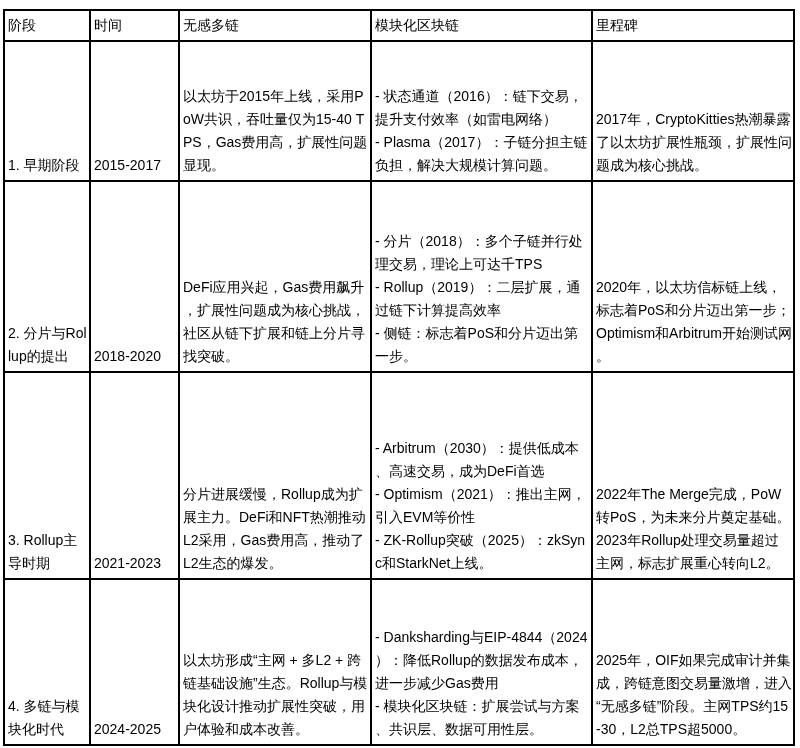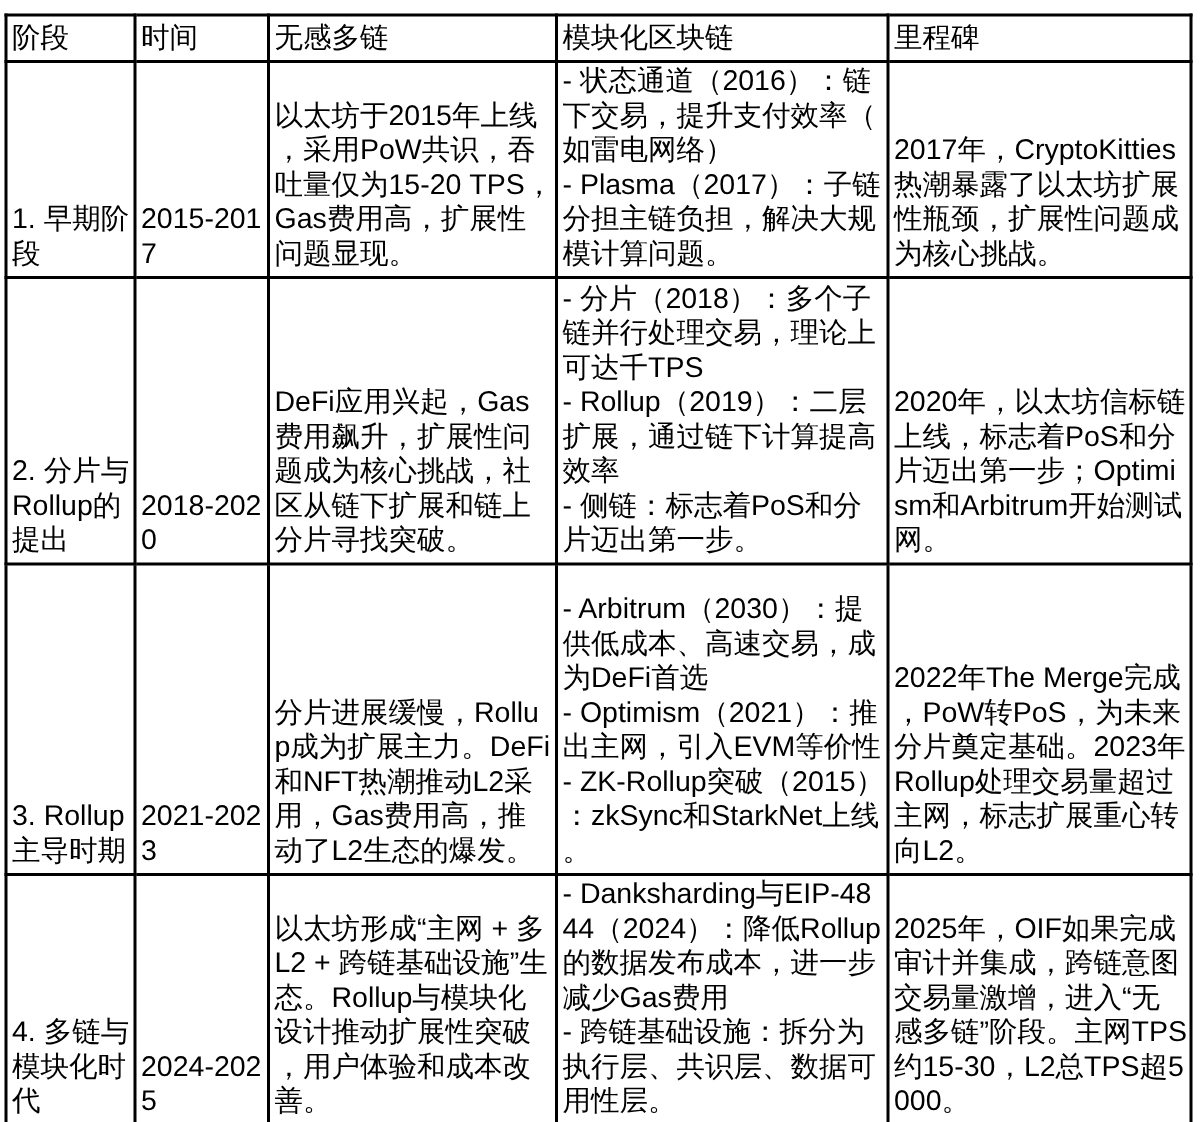--- a/index.html
+++ b/index.html
@@ -21,21 +21,21 @@
     width: 790px;
     background: #ffffff;
   }
   table.phases col.c1 { width: 86px; }
   table.phases col.c2 { width: 89px; }
   table.phases col.c3 { width: 192px; }
   table.phases col.c4 { width: 221px; }
   table.phases col.c5 { width: 202px; }
   table.phases th, table.phases td {
     border: 2px solid #000000;
-    font-size: 19px;
+    font-size: 14px;
     line-height: 23px;
     font-weight: normal;
     text-align: left;
     color: #000000;
     padding: 1px 1px 3px 3px;
     word-break: break-all;
     overflow-wrap: anywhere;
     line-break: anywhere;
     overflow: hidden;
   }
@@ -71,21 +71,21 @@
         <th>时间</th>
         <th>无感多链</th>
         <th>模块化区块链</th>
         <th>里程碑</th>
       </tr>
     </thead>
     <tbody>
       <tr class="row-1">
         <td>1. 早期阶段</td>
         <td>2015-2017</td>
-        <td>以太坊于2015年上线，采用PoW共识，吞吐量仅为15-20 TPS，Gas费用高，扩展性问题显现。</td>
+        <td>以太坊于2015年上线，采用PoW共识，吞吐量仅为15-40 TPS，Gas费用高，扩展性问题显现。</td>
         <td>
           <div class="attempt-item">- 状态通道（2016）：链下交易，提升支付效率（如雷电网络）</div>
           <div class="attempt-item">- Plasma（2017）：子链分担主链负担，解决大规模计算问题。</div>
         </td>
         <td>2017年，CryptoKitties热潮暴露了以太坊扩展性瓶颈，扩展性问题成为核心挑战。</td>
       </tr>
       <tr class="row-2">
         <td>2. 分片与Rollup的提出</td>
         <td>2018-2020</td>
         <td>DeFi应用兴起，Gas费用飙升，扩展性问题成为核心挑战，社区从链下扩展和链上分片寻找突破。</td>
@@ -96,29 +96,29 @@
         </td>
         <td>2020年，以太坊信标链上线，标志着PoS和分片迈出第一步；Optimism和Arbitrum开始测试网。</td>
       </tr>
       <tr class="row-3">
         <td>3. Rollup主导时期</td>
         <td>2021-2023</td>
         <td>分片进展缓慢，Rollup成为扩展主力。DeFi和NFT热潮推动L2采用，Gas费用高，推动了L2生态的爆发。</td>
         <td>
           <div class="attempt-item">- Arbitrum（2030）：提供低成本、高速交易，成为DeFi首选</div>
           <div class="attempt-item">- Optimism（2021）：推出主网，引入EVM等价性</div>
-          <div class="attempt-item">- ZK-Rollup突破（2015）：zkSync和StarkNet上线。</div>
+          <div class="attempt-item">- ZK-Rollup突破（2025）：zkSync和StarkNet上线。</div>
         </td>
         <td>2022年The Merge完成，PoW转PoS，为未来分片奠定基础。2023年Rollup处理交易量超过主网，标志扩展重心转向L2。</td>
       </tr>
       <tr class="row-4">
         <td>4. 多链与模块化时代</td>
         <td>2024-2025</td>
         <td>以太坊形成“主网 + 多L2 + 跨链基础设施”生态。Rollup与模块化设计推动扩展性突破，用户体验和成本改善。</td>
         <td>
           <div class="attempt-item">- Danksharding与EIP-4844（2024）：降低Rollup的数据发布成本，进一步减少Gas费用</div>
-          <div class="attempt-item">- 跨链基础设施：拆分为执行层、共识层、数据可用性层。</div>
+          <div class="attempt-item">- 模块化区块链：扩展尝试与方案、共识层、数据可用性层。</div>
         </td>
         <td>2025年，OIF如果完成审计并集成，跨链意图交易量激增，进入“无感多链”阶段。主网TPS约15-30，L2总TPS超5000。</td>
       </tr>
     </tbody>
   </table>
 </div>
 
 </body></html>

